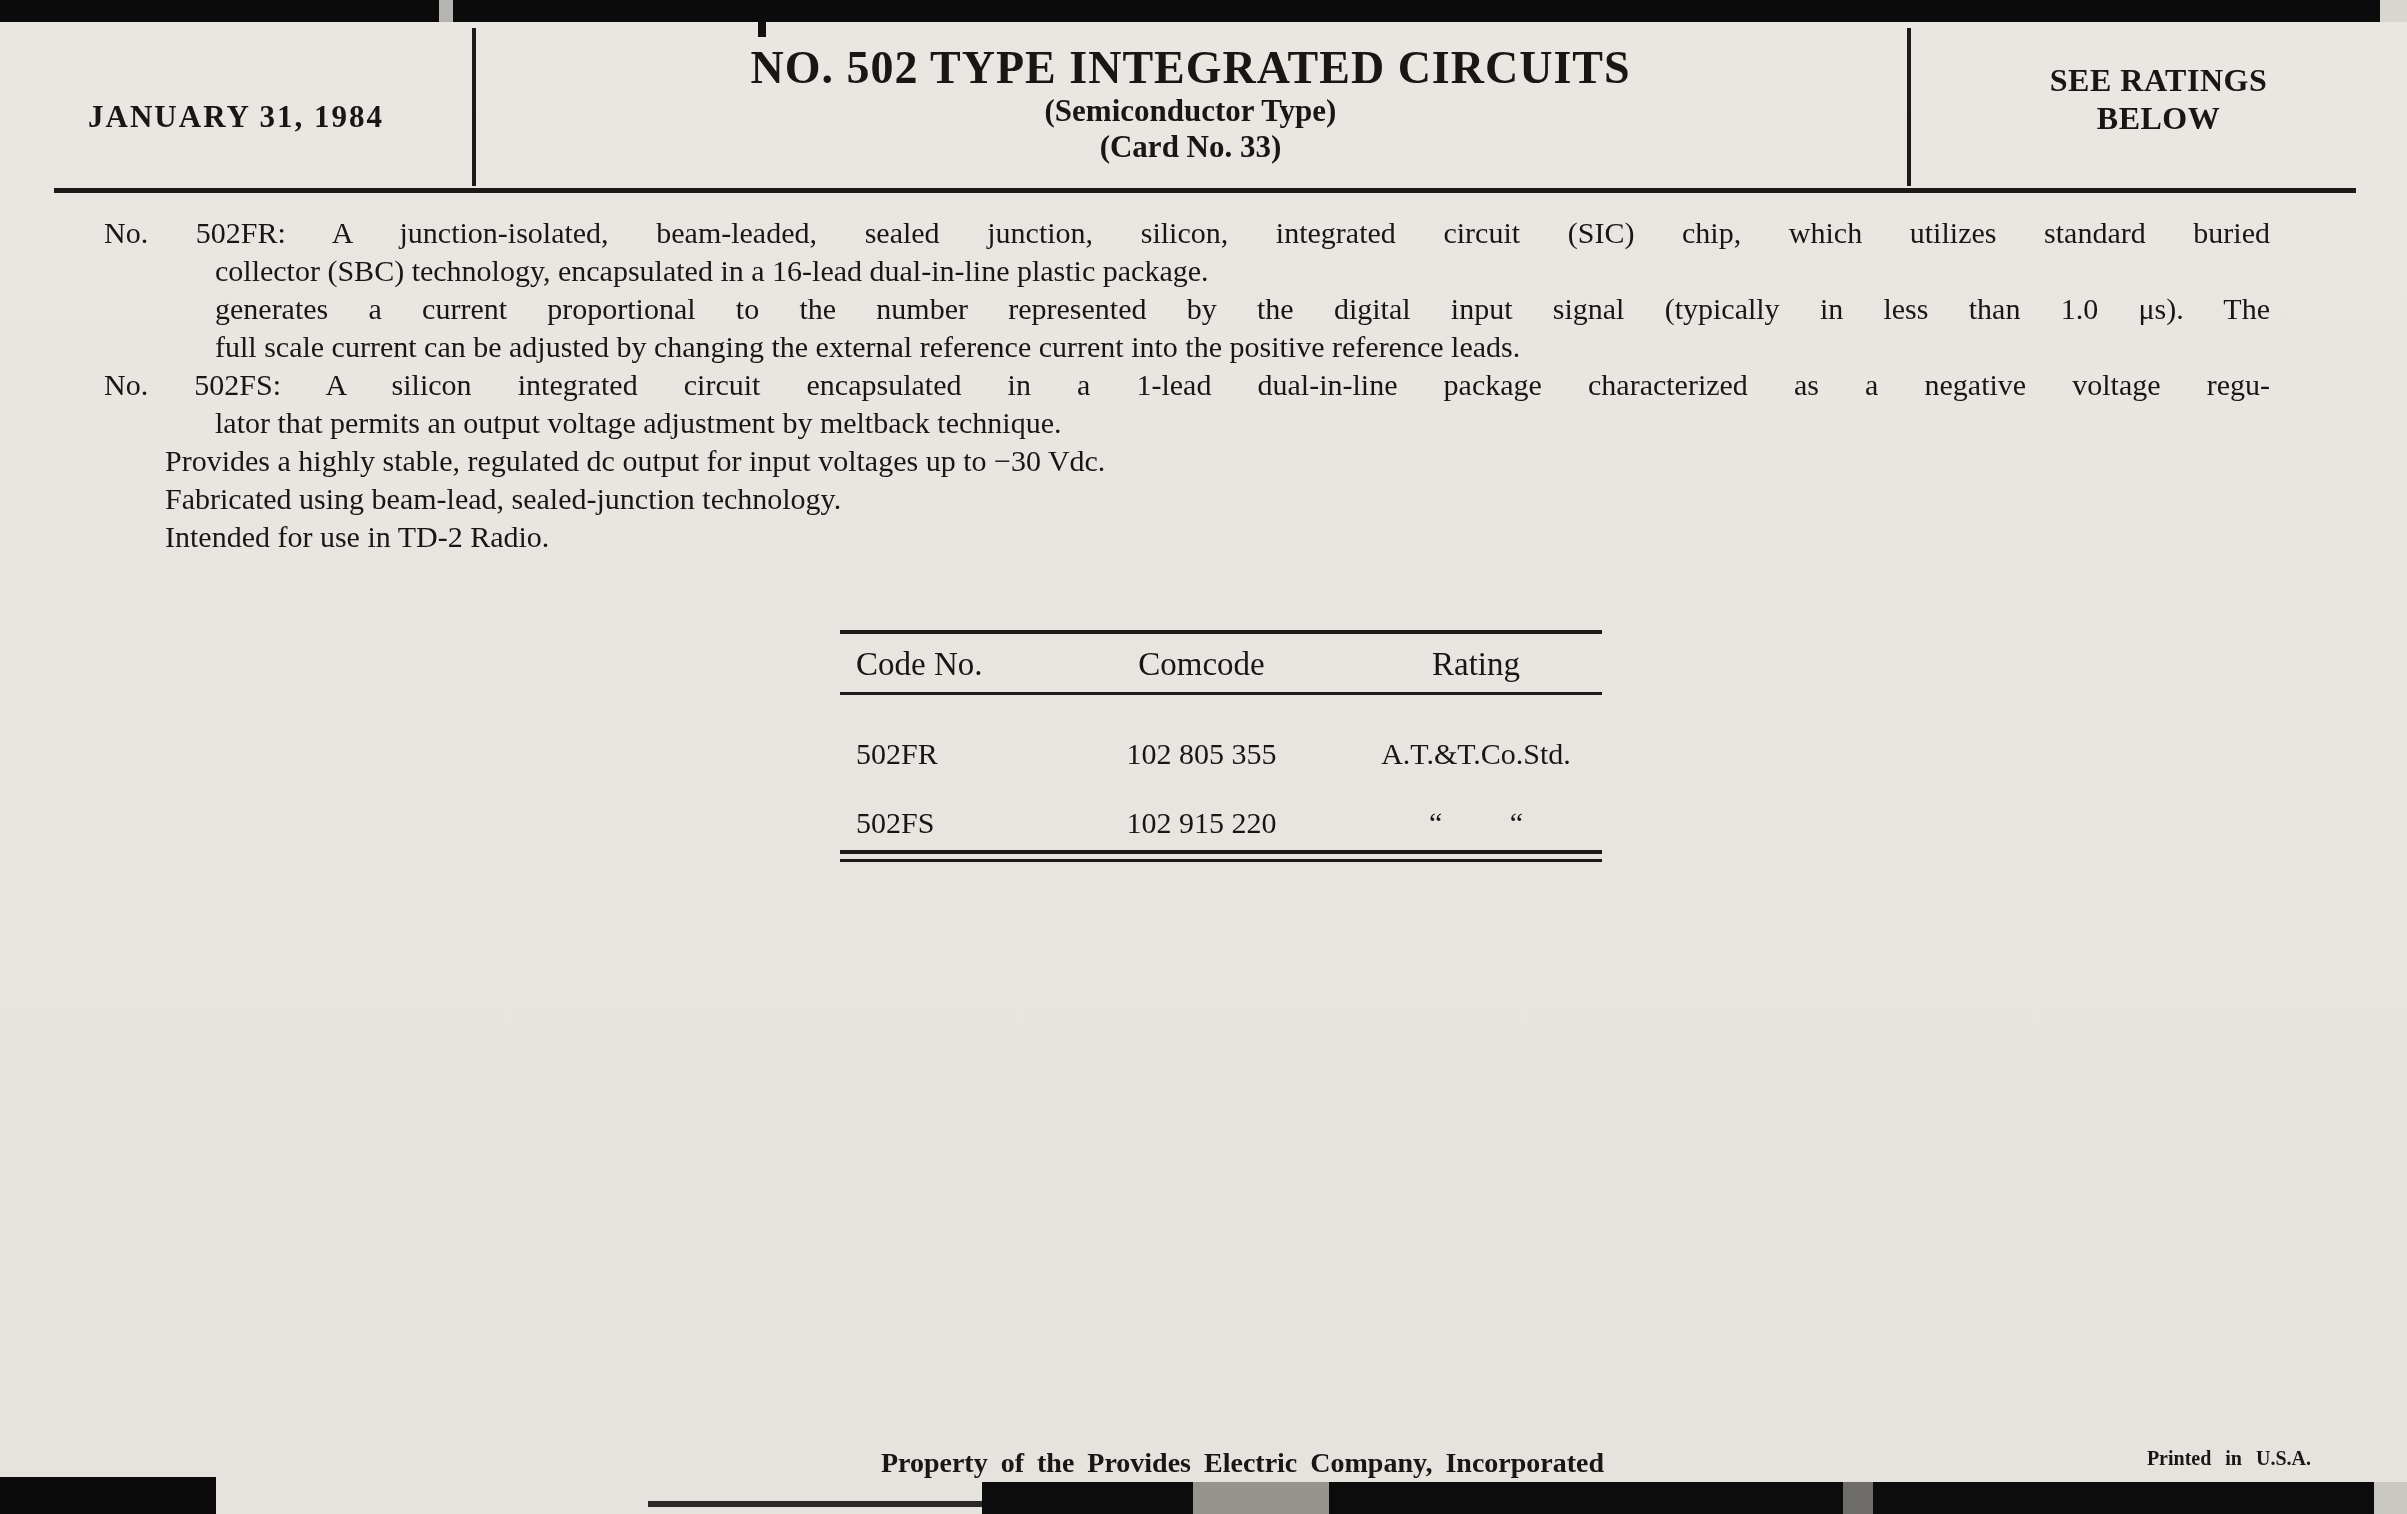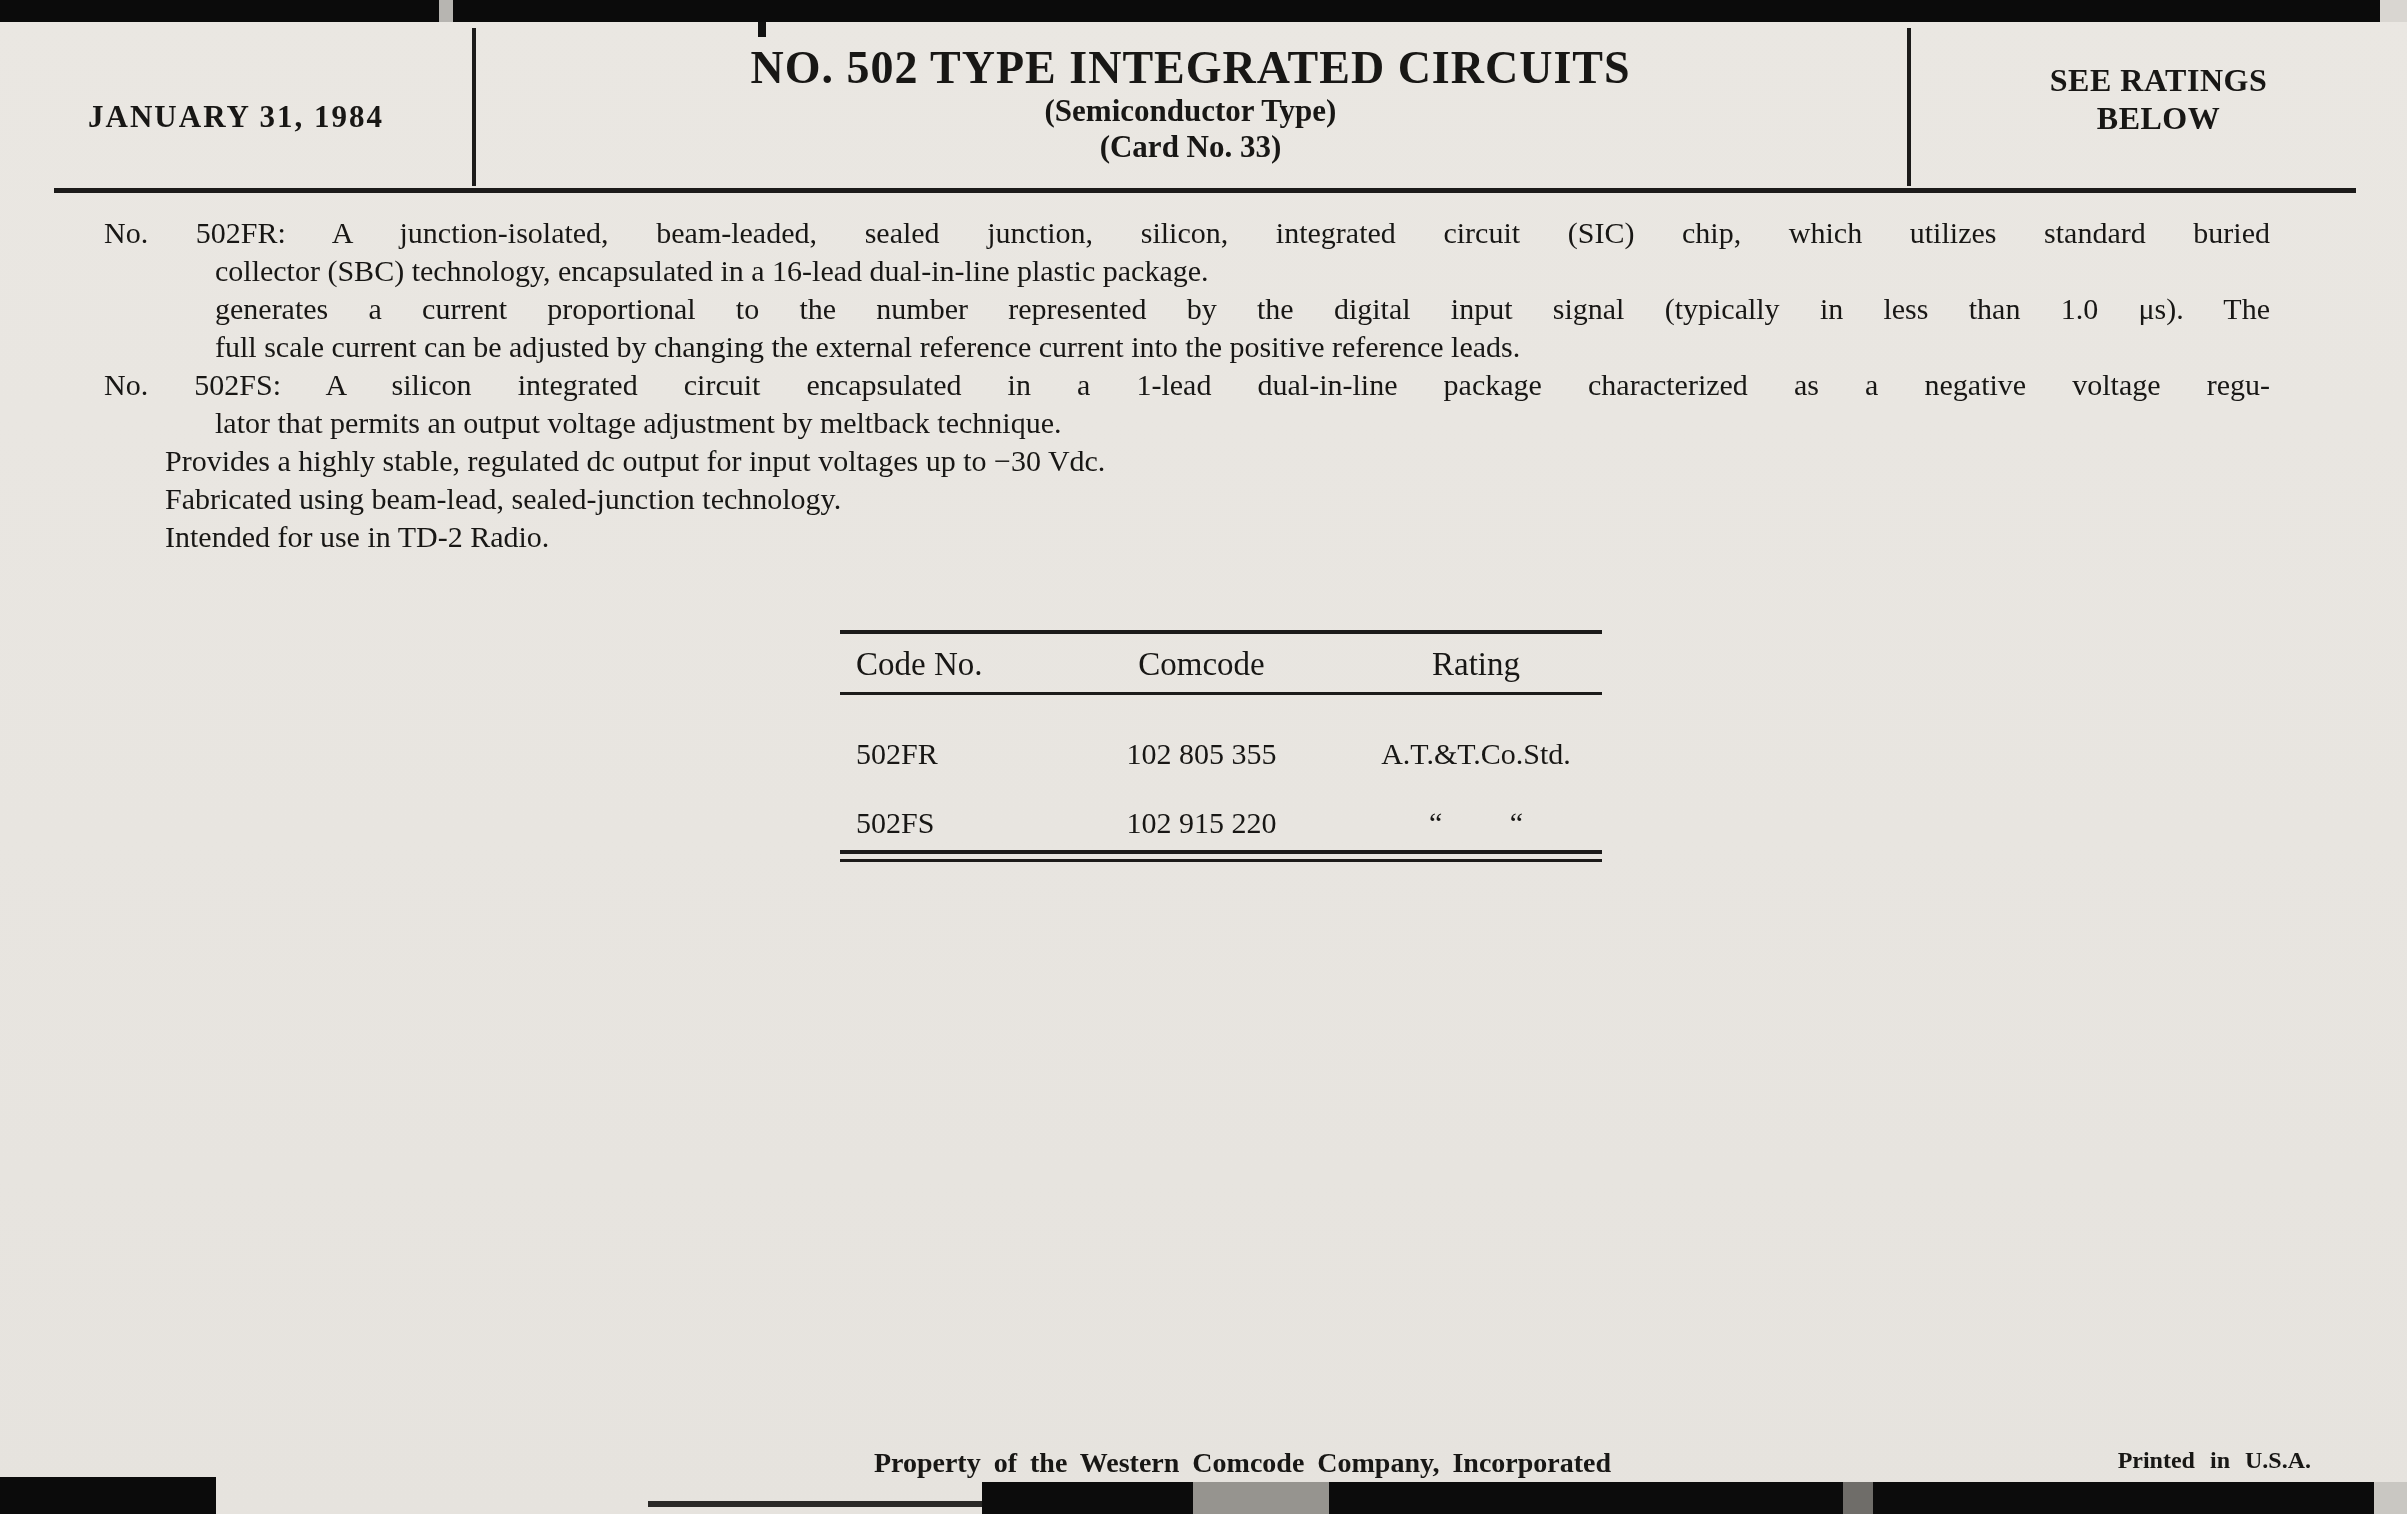--- a/index.html
+++ b/index.html
@@ -52,21 +52,21 @@
   .tbody-rows { padding:8px 0 9px 0; }
   .trow { display:flex; line-height:37px;margin-top:32px; }
   .cell-code { width:213px; padding-left:16px; text-align:left; }
   .cell-com { width:297px; text-align:center; }
   .cell-rating { width:252px; text-align:center; }
   .gap5 { height:5px; }
 
   
   .foot-prop { position:absolute; top:1447px; left:614px; width:1257px; text-align:center;
                font-size:28px; font-weight:600; word-spacing:6px; }
-  .foot-printed { position:absolute; top:1447px; right:97px; font-size:24px; font-weight:600;
+  .foot-printed { position:absolute; top:1447px; right:97px; font-size:20px; font-weight:600;
                   word-spacing:9px; }
 </style>
 </head>
 <body>
 
 <div class="card">
 
   <div class="bar-top"></div>
   <div class="bar-top-corner"></div>
   <div class="bar-top-notch"></div>
@@ -119,21 +119,21 @@
         <span class="cell-code">502FS</span>
         <span class="cell-com">102 915 220</span>
         <span class="cell-rating">“&nbsp;&nbsp;&nbsp;&nbsp;&nbsp;&nbsp;&nbsp;&nbsp;&nbsp;“</span>
       </div>
     </div>
     <div class="trule thick"></div>
     <div class="gap5"></div>
     <div class="trule mid"></div>
   </div>
 
-  <div class="foot-prop">Property of the Western Comcode Company, Incorporated</div>
+  <div class="foot-prop">Property of the Provides Electric Company, Incorporated</div>
   <div class="foot-printed">Printed in U.S.A.</div>
 
   <div class="bar-bot-a"></div>
   <div class="line-bot"></div>
   <div class="bar-bot-b"></div>
   <div class="bar-bot-gap1"></div>
   <div class="bar-bot-gap2"></div>
   <div class="bar-bot-gap3"></div>
 
 </div>

